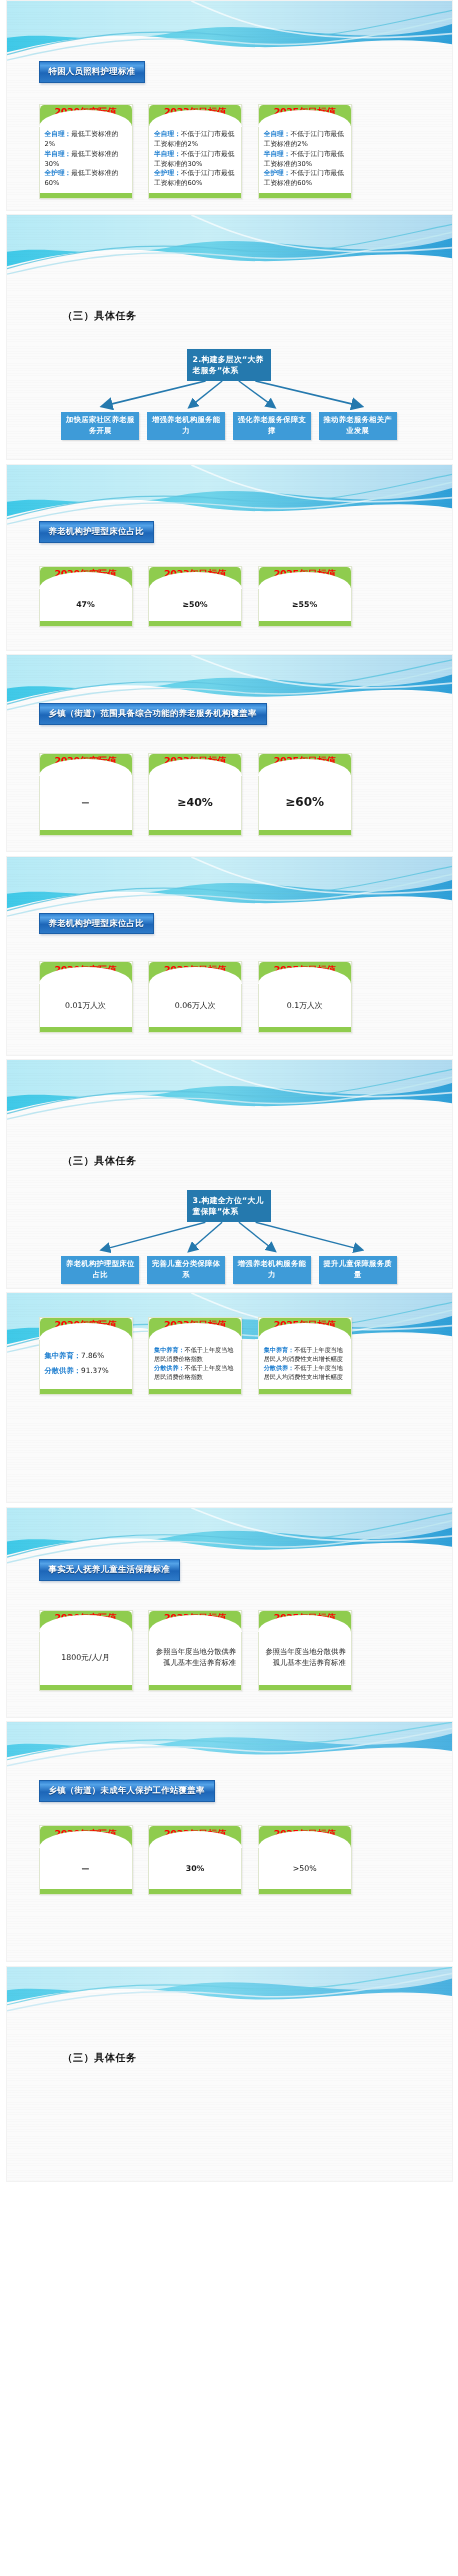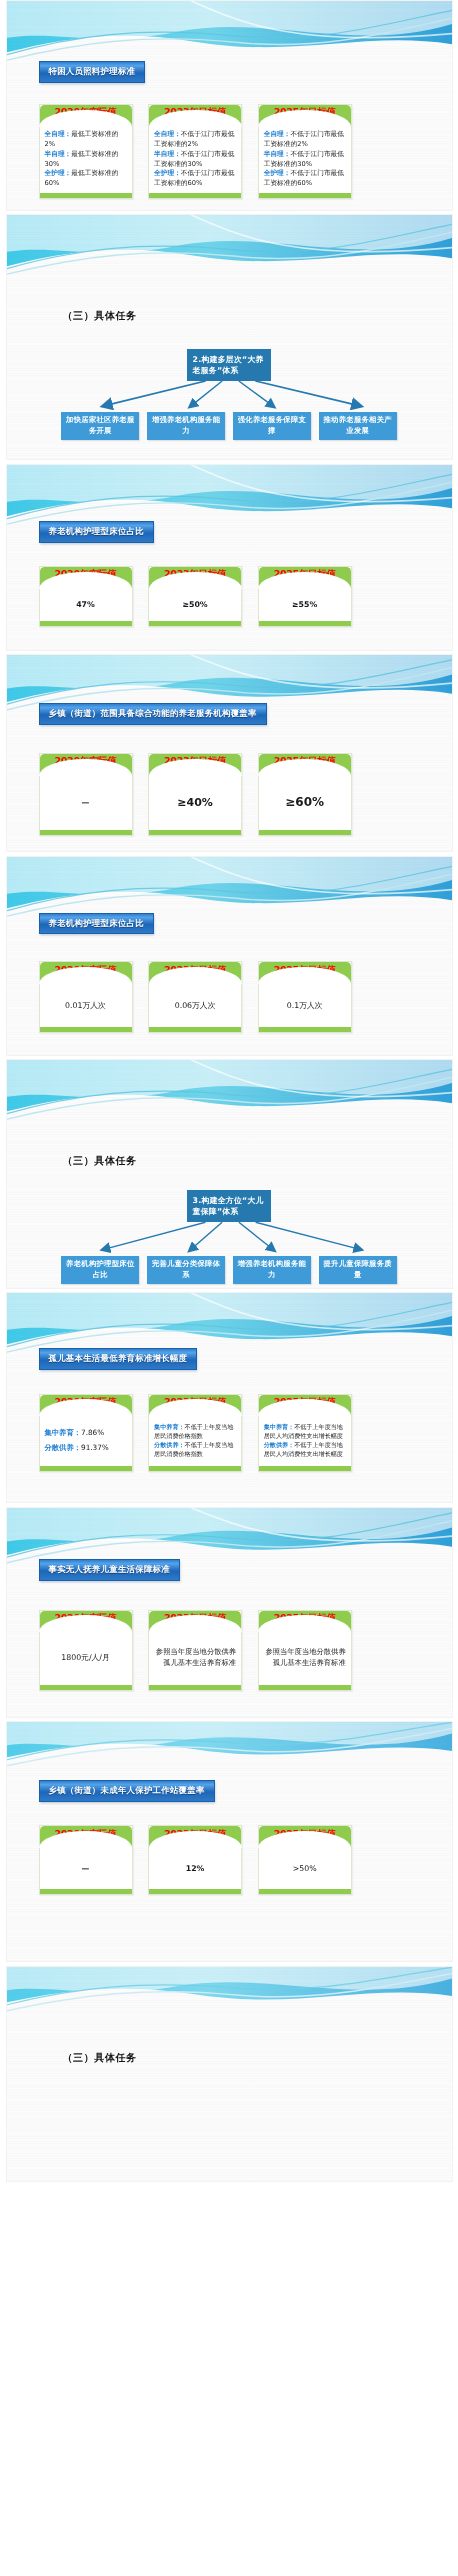--- a/index.html
+++ b/index.html
@@ -435,23 +435,20 @@
         </linearGradient>
       </defs>
       <path d="M0,0 L800,0 L800,78 C640,52 520,104 330,72 C200,50 90,68 0,92 Z" fill="url(#g7a)"></path>
       <path d="M0,0 L800,0 L800,40 C620,96 470,22 300,56 C170,82 80,52 0,66 Z" fill="#ffffff" opacity="0.62"></path>
       <path d="M0,96 C120,62 240,46 400,62 C560,78 680,40 800,16" fill="none" stroke="#5fc6e0" stroke-width="2" opacity="0.85"></path>
       <path d="M0,106 C130,74 250,58 410,74 C570,90 690,54 800,30" fill="none" stroke="#bfe7f2" stroke-width="2.5"></path>
       <path d="M330,0 C420,40 520,84 800,58" fill="none" stroke="#ffffff" stroke-width="3" opacity="0.7"></path>
     </svg>
     <div class="paper-tex"></div>
     <div class="slide-inner">
-      <div class="plate-wrap" style="padding:55px 0 0 32px">
-        <div class="plate sm">孤儿基本生活最低养育标准增长幅度</div>
-      </div>
       <div class="kpi-row" style="padding:23.5px 0 0 32px">
         <div class="kpi" style="height:78px">
           <div class="kpi-head">2020年实际值<div class="kpi-arc"></div></div>
           <div class="kpi-body">
             <span class="kpi-line" style="font-size:7.3px;padding:2.2px 0"><b class="kpi-key">集中养育：</b><span>7.86%</span></span>
             <span class="kpi-line" style="font-size:7.3px;padding:2.2px 0"><b class="kpi-key">分散供养：</b><span>91.37%</span></span>
           </div>
           <div class="kpi-foot"></div>
         </div>
         <div class="kpi" style="height:78px">
@@ -543,21 +540,21 @@
         <div class="kpi" style="height:70px">
           <div class="kpi-head">2020年实际值<div class="kpi-arc"></div></div>
           <div class="kpi-body center">
             <span style="font-size:7.8px;font-weight:bold">—</span>
           </div>
           <div class="kpi-foot"></div>
         </div>
         <div class="kpi" style="height:70px">
           <div class="kpi-head">2023年目标值<div class="kpi-arc"></div></div>
           <div class="kpi-body center">
-            <span style="font-size:7.8px;font-weight:bold">12%</span>
+            <span style="font-size:7.8px;font-weight:bold">30%</span>
           </div>
           <div class="kpi-foot"></div>
         </div>
         <div class="kpi" style="height:70px">
           <div class="kpi-head">2025年目标值<div class="kpi-arc"></div></div>
           <div class="kpi-body center">
             <span style="font-size:7.8px;font-weight:normal">&gt;50%</span>
           </div>
           <div class="kpi-foot"></div>
         </div>

